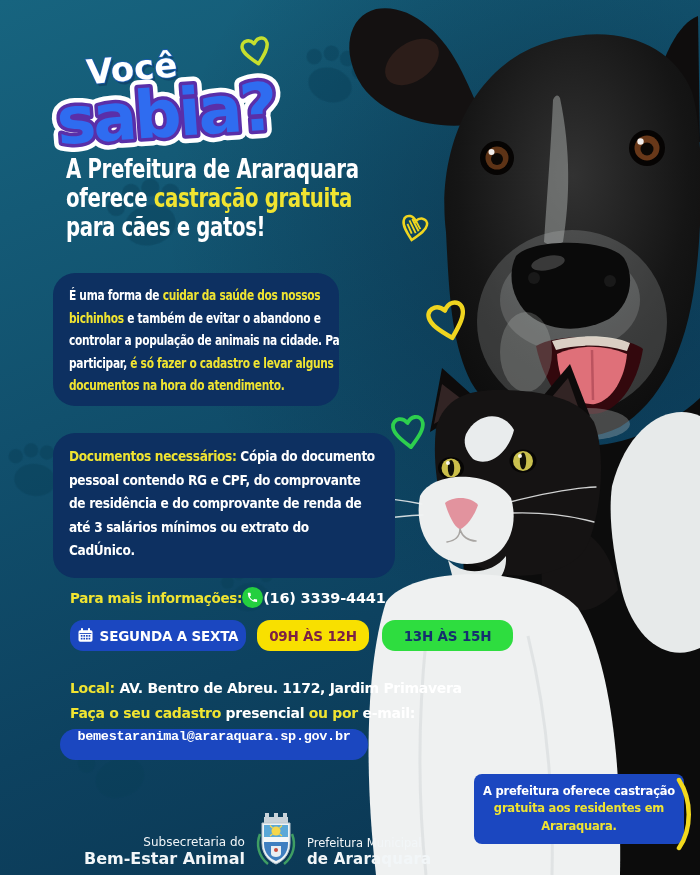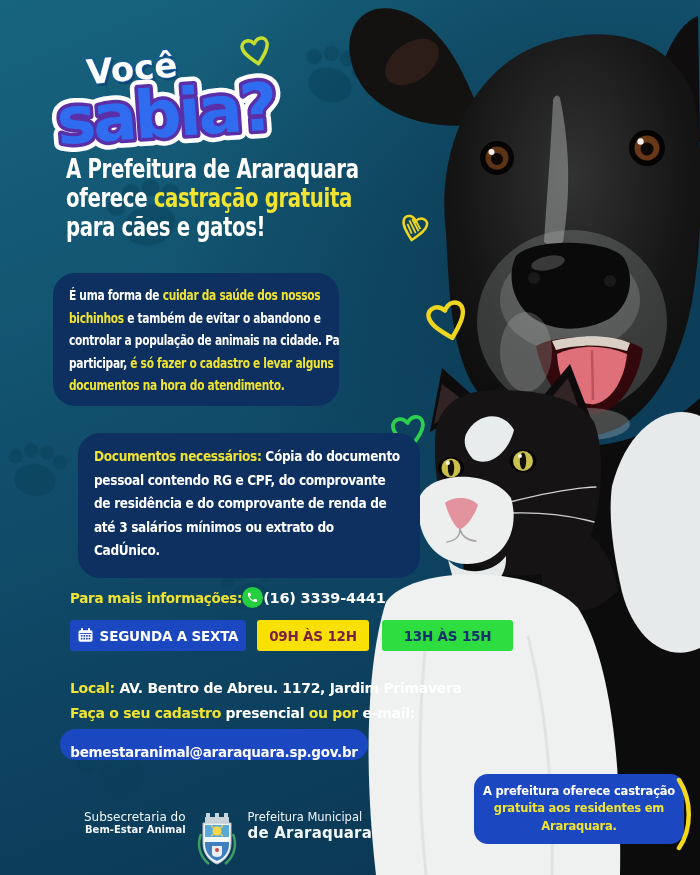--- a/index.html
+++ b/index.html
@@ -16,49 +16,49 @@
   .voce-svg{left:78px;top:33px;transform:rotate(-5deg);}
   .sabia-svg{left:48px;top:52px;transform:rotate(-4deg);}
   
   .headline{left:66px;top:155px;color:#fff;font-weight:bold;font-size:26px;
     line-height:29px;letter-spacing:-0.5px;transform:scaleX(.76);transform-origin:left top;white-space:nowrap;}
   
   .navy-box{background:#0d3061;border-radius:22px;overflow:hidden;}
   .box1{left:53px;top:273px;width:286px;height:133px;}
   .box1 p{margin:11px 16px;width:400px;transform:scaleX(.76);transform-origin:left top;
     font-size:14px;line-height:22.5px;font-weight:bold;letter-spacing:-0.4px;color:#fff;}
-  .box2{left:53px;top:433px;width:342px;height:145px;margin-left:25px;}
+  .box2{left:53px;top:433px;width:342px;height:145px;}
   .box2 p{margin:12px 16px;width:352px;transform:scaleX(.87);transform-origin:left top;
     font-size:14px;line-height:23.5px;font-weight:bold;letter-spacing:-0.4px;color:#fff;}
   
   .contact-row{left:70px;top:587px;display:flex;align-items:center;gap:0;font-weight:bold;}
   .contact-row .lbl{font-size:13.5px;letter-spacing:-0.3px;}
   .contact-row .phone{font-size:14.5px;color:#fff;letter-spacing:-0.2px;}
   
   .chip{top:620px;height:31px;display:flex;align-items:center;justify-content:center;
-    font-weight:bold;font-size:13.5px;border-radius:3px;letter-spacing:-0.2px;}
+    font-weight:bold;font-size:13.5px;border-radius:13px;letter-spacing:-0.2px;}
   .chip-blue{left:70px;width:176px;background:#1b47c0;color:#fff;gap:7px;}
   .chip-yellow{left:257px;width:112px;background:#f8e000;color:#7c2144;}
   .chip-green{left:382px;width:131px;background:#2edd3f;color:#14306e;}
   
   .local-row{left:70px;top:680px;font-size:14px;font-weight:bold;color:#fff;white-space:nowrap;letter-spacing:-0.3px;}
   .reg-row{left:70px;top:705px;font-size:14px;font-weight:bold;color:#fff;white-space:nowrap;letter-spacing:-0.3px;}
   .email-pill{left:60px;top:729px;width:308px;height:31px;background:#1b47c0;border-radius:16px;
-    display:flex;align-items:flex-end;justify-content:center;}
+    display:flex;align-items:flex-start;justify-content:center;font-family:Liberation Mono, monospace;}
   .email-pill span{color:#fff;font-weight:bold;font-size:13.5px;letter-spacing:-0.3px;white-space:nowrap;}
   
-  .footer{left:84px;top:810px;display:flex;align-items:flex-start;gap:9px;color:#f2f6f8;}
+  .footer{left:84px;top:810px;display:flex;align-items:flex-end;gap:9px;color:#f2f6f8;}
   .footer .sub{text-align:right;}
   .footer .sub .l1{font-size:12px;}
-  .footer .sub .l2{font-size:10px;font-weight:bold;}
+  .footer .sub .l2{font-size:16px;font-weight:bold;}
   .footer .pref{text-align:left;}
   .footer .pref .l1{font-size:11.5px;}
   .footer .pref .l2{font-size:15px;font-weight:bold;letter-spacing:0.2px;}
   
-  .note-box{left:474px;top:774px;width:194px;background:#1b47c0;border-radius:14px;padding:9px 8px;}
+  .note-box{left:474px;top:774px;width:194px;background:#1b47c0;border-radius:8px;padding:9px 8px;}
   .note-box .txt{font-size:11.5px;font-weight:bold;line-height:1.5;text-align:center;color:#fff;letter-spacing:-0.2px;}
   .note-arc{position:absolute;right:-10px;top:3px;}
 </style>
 </head>
 <body>
 
 <div class="poster">
 
   <svg class="abs z0" width="700" height="875" viewBox="0 0 700 875" style="left:0;top:0;">
     <g fill="#0a4058" opacity="0.45">

